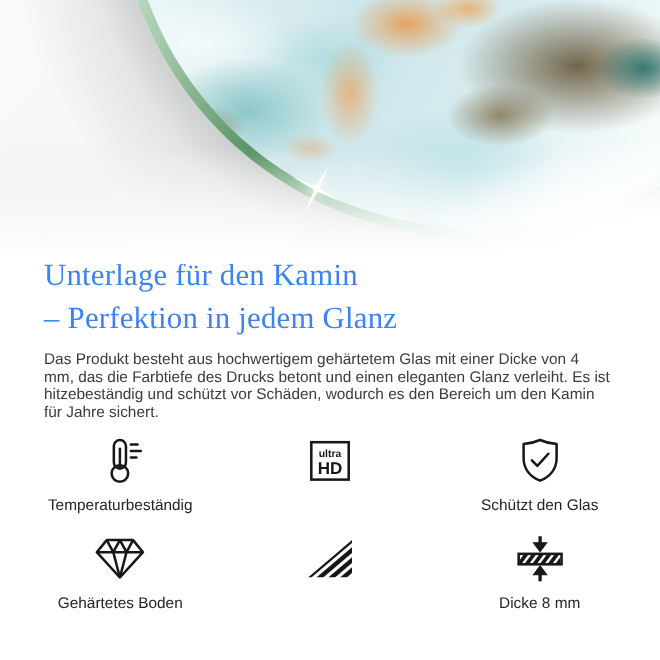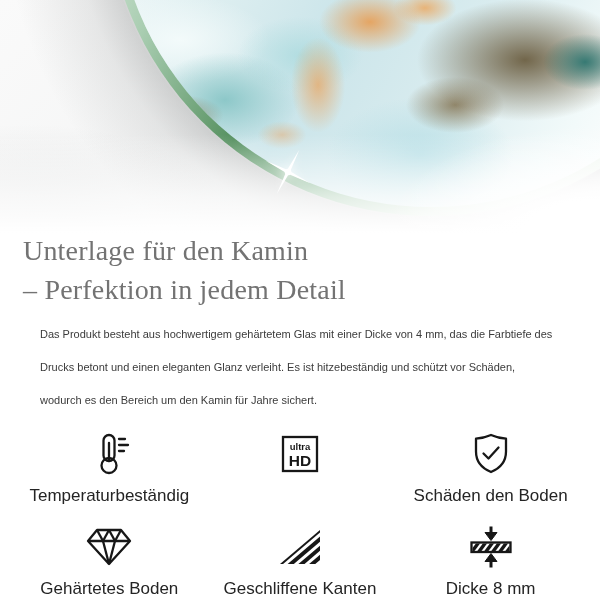--- a/index.html
+++ b/index.html
@@ -44,36 +44,36 @@
     background:
       radial-gradient(ellipse 280px 150px at 592px 238px, #ffffff 25%, rgba(255,255,255,0) 75%),
       linear-gradient(to bottom, rgba(255,255,255,0) 56%, rgba(255,255,255,0.72) 82%, #ffffff 97%);
   }
   .sparkle{
     position:absolute;left:263px;top:147px;width:50px;height:50px;
     filter:drop-shadow(0 0 5px rgba(255,255,255,0.95));
   }
   
   .page-title{
-    margin:6px 23px 0;
+    margin:6px 40px 0;
     font-family:"Liberation Serif",serif;font-weight:400;
-    font-size:28px;line-height:39px;color:#737373;letter-spacing:0.2px;
+    font-size:28px;line-height:39px;color:#3b82f6;letter-spacing:0.2px;
   }
   .page-desc{
     margin:9px 40px 0;max-width:516px;
-    font-size:11px;line-height:33px;color:#3b3b3b;
+    font-size:14px;line-height:16px;color:#3b3b3b;
   }
   
   .features{
     display:grid;grid-template-columns:repeat(3,1fr);
     margin:14px 14px 0;row-gap:18px;
   }
   .feature{display:flex;flex-direction:column;align-items:center;}
   .feature .icon-box{height:46px;display:flex;align-items:center;justify-content:center;text-align:center;}
-  .feature .f-label{margin-top:9px;font-size:17px;color:#242424;}
+  .feature .f-label{margin-top:9px;font-size:14px;color:#242424;}
   .ico{stroke:#171717;fill:none;stroke-width:2.3;}
 </style>
 </head>
 <body>
 
 <div class="page">
 
   <div class="hero">
     <div class="hero-shadow"></div>
     <div class="glass-rim"></div>
@@ -83,21 +83,21 @@
       <g transform="rotate(27 25 25)" fill="#ffffff">
         <polygon points="25,0 26.8,25 25,50 23.2,25"></polygon>
         <polygon points="0,25 25,23.2 50,25 25,26.8"></polygon>
         <circle cx="25" cy="25" r="3.2"></circle>
       </g>
     </svg>
   </div>
 
   <h1 class="page-title">
     <div>Unterlage für den Kamin</div>
-    <div>– Perfektion in jedem Detail</div>
+    <div>– Perfektion in jedem Glanz</div>
   </h1>
 
   <p class="page-desc">Das Produkt besteht aus hochwertigem gehärtetem Glas mit einer Dicke von 4 mm, das die Farbtiefe des Drucks betont und einen eleganten Glanz verleiht. Es ist hitzebeständig und schützt vor Schäden, wodurch es den Bereich um den Kamin für Jahre sichert.</p>
 
   <div class="features">
 
     <div class="feature">
       <div class="icon-box">
         <svg width="46" height="46" viewBox="0 0 46 46">
           <g class="ico" stroke-linecap="round">
@@ -125,21 +125,21 @@
 
     <div class="feature">
       <div class="icon-box">
         <svg width="46" height="46" viewBox="0 0 46 46">
           <g class="ico" stroke-width="2.4" stroke-linejoin="round" stroke-linecap="round">
             <path d="M23 4 C18.5 6 13 7.3 8 7.7 L8 20.5 C8 30.5 14.5 37.5 23 41 C31.5 37.5 38 30.5 38 20.5 L38 7.7 C33 7.3 27.5 6 23 4 Z"></path>
             <path d="M15.5 22.5 L20.5 27.5 L30.5 16.5"></path>
           </g>
         </svg>
       </div>
-      <span class="f-label">Schäden den Boden</span>
+      <span class="f-label">Schützt den Glas</span>
     </div>
 
     <div class="feature">
       <div class="icon-box">
         <svg width="46" height="44" viewBox="0 0 46 44">
           <g class="ico" stroke-width="2.1" stroke-linejoin="round">
             <polygon points="11,5 35,5 44,16 23,39 2,16"></polygon>
             <line x1="2" y1="16" x2="44" y2="16"></line>
             <line x1="11" y1="5" x2="17" y2="16"></line>
             <line x1="23" y1="5" x2="17" y2="16"></line>
@@ -163,21 +163,20 @@
           </defs>
           <g clip-path="url(#triclip)" stroke="#171717" stroke-width="4">
             <line x1="-7" y1="45.5" x2="53" y2="-5.5"></line>
             <line x1="-2.5" y1="50.8" x2="57.5" y2="-0.2"></line>
             <line x1="2" y1="56.1" x2="62" y2="5.1"></line>
             <line x1="6.5" y1="61.4" x2="66.5" y2="10.4"></line>
             <line x1="11" y1="66.7" x2="71" y2="15.7"></line>
           </g>
         </svg>
       </div>
-      <span class="f-label">Geschliffene Kanten</span>
     </div>
 
     <div class="feature">
       <div class="icon-box">
         <svg width="46" height="44" viewBox="0 0 46 44">
           <defs>
             <clipPath id="barclip">
                 <rect x="4.5" y="18.6" width="37" height="7.8"></rect>
               </clipPath>
           </defs>

